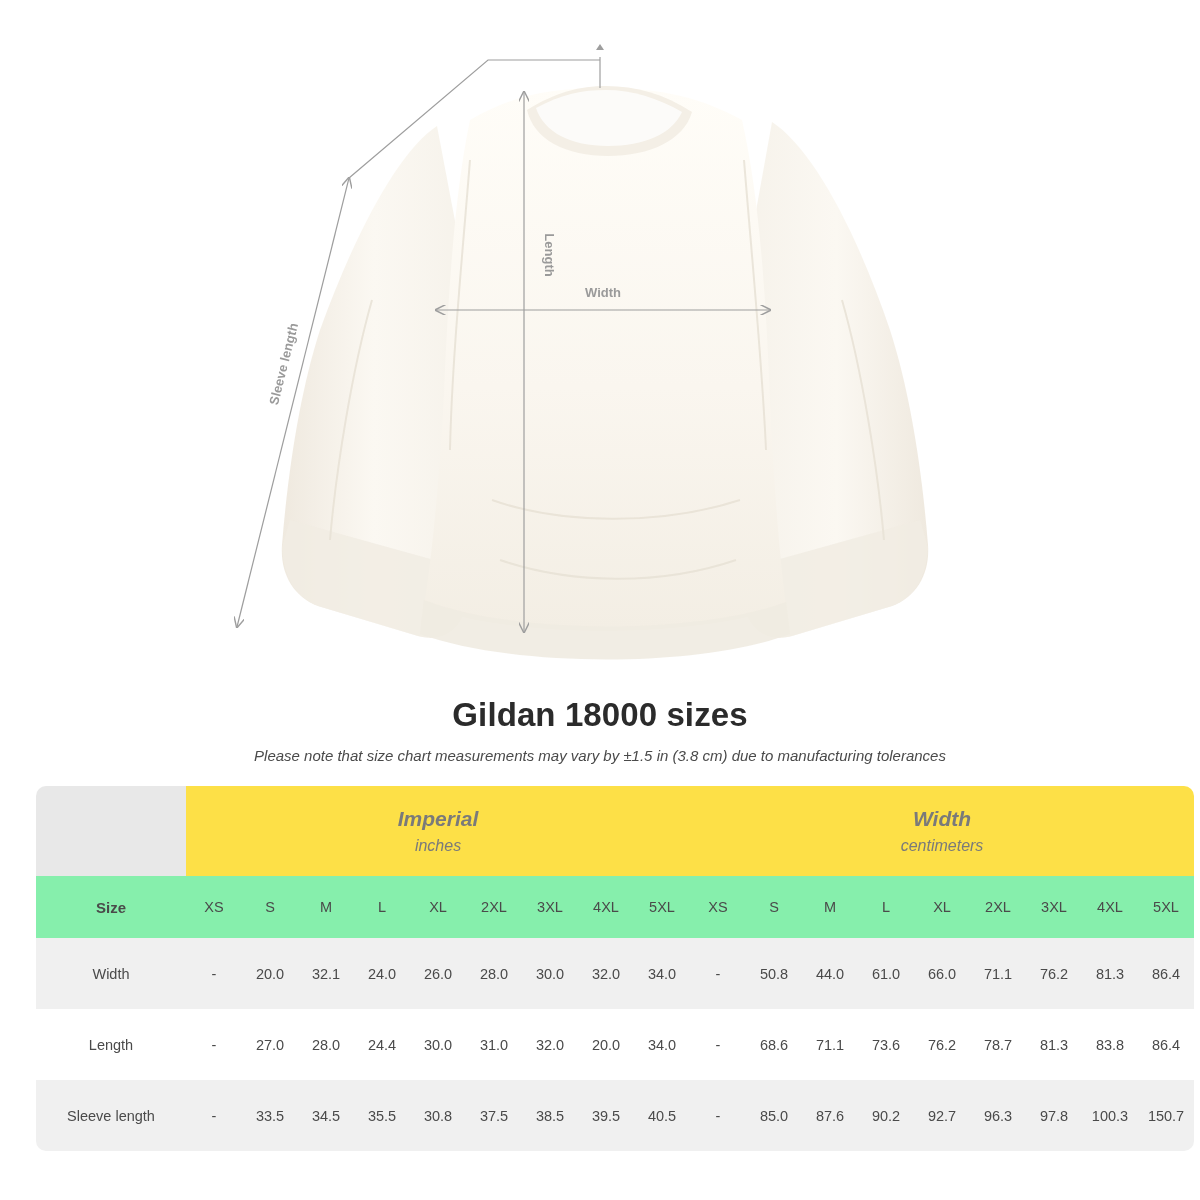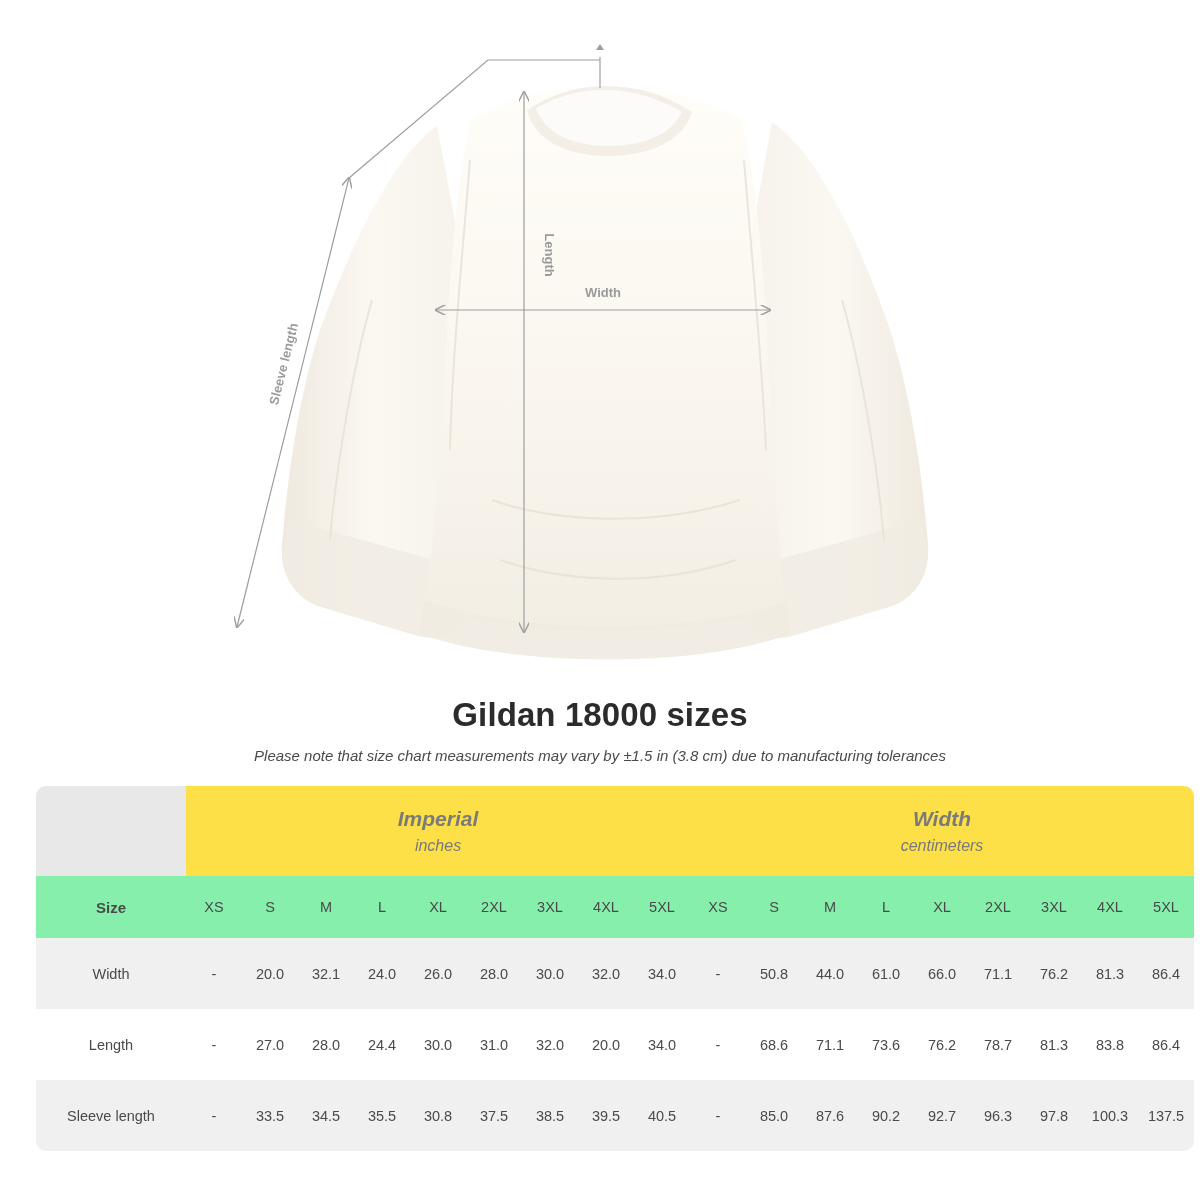--- a/index.html
+++ b/index.html
@@ -344,19 +344,19 @@
           <td>39.5</td>
           <td>40.5</td>
           <td>-</td>
           <td>85.0</td>
           <td>87.6</td>
           <td>90.2</td>
           <td>92.7</td>
           <td>96.3</td>
           <td>97.8</td>
           <td>100.3</td>
-          <td>137.5</td>
+          <td>150.7</td>
         </tr>
       </tbody>
     </table>
   </div>
 
 </div>
 
 </body></html>

